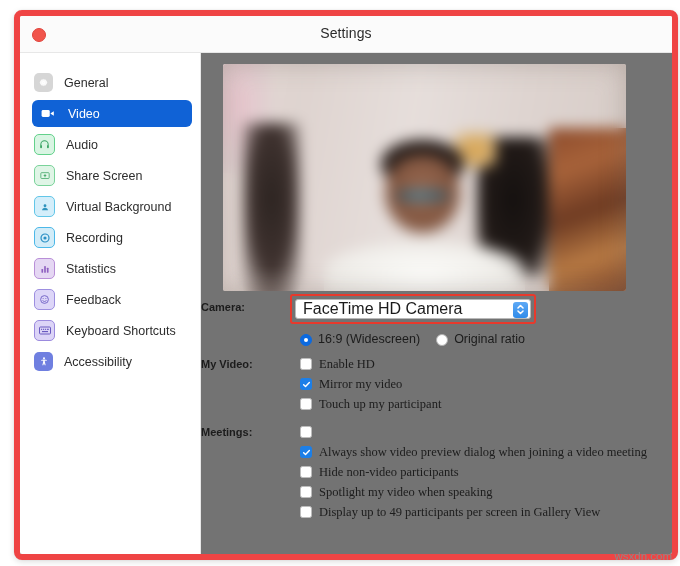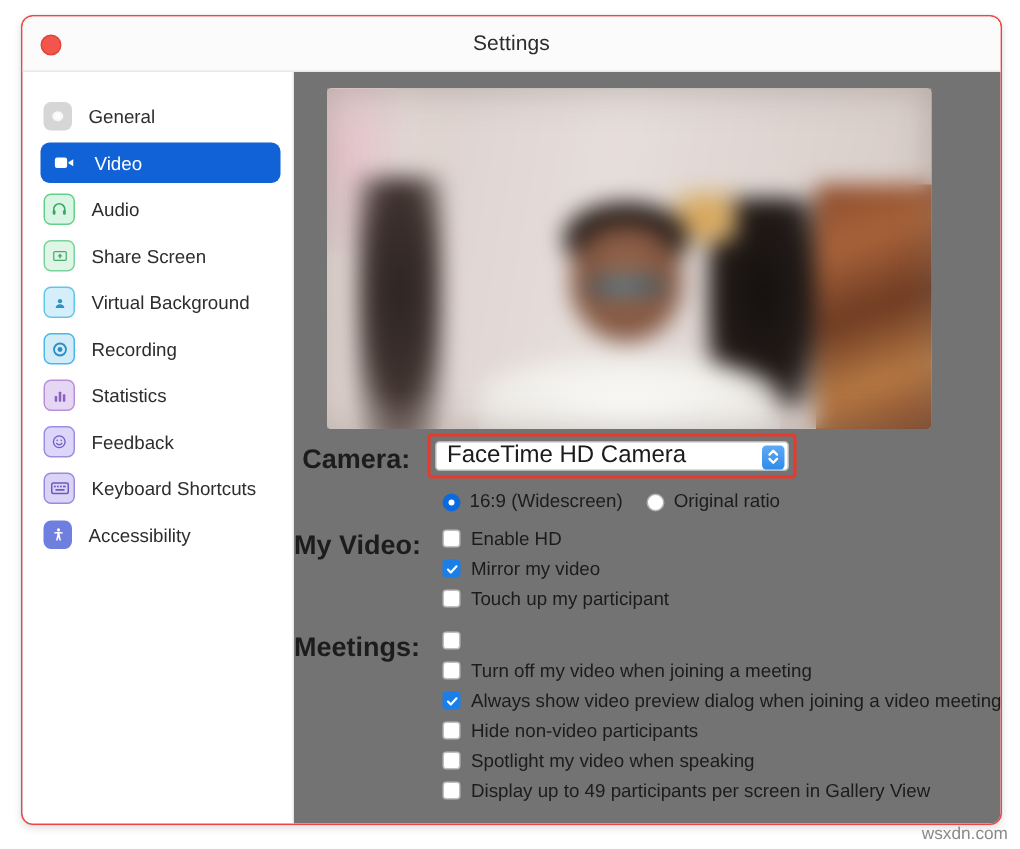--- a/index.html
+++ b/index.html
@@ -20,21 +20,21 @@
   }
 
   
   .window {
     position: absolute;
     left: 14px;
     top: 10px;
     width: 652px;
     height: 538px;
     background: #ffffff;
-    border: 1px solid #ef4444;
+    border: 6px solid #ef4444;
     border-radius: 8px;
     box-shadow: 0 2px 6px rgba(0,0,0,0.13), 0 0 0 0.5px rgba(0,0,0,0.04);
     overflow: hidden;
   }
 
   .titlebar {
     position: relative;
     height: 36px;
     background: #fbfbfb;
     border-bottom: 1px solid #e7e7e7;
@@ -202,22 +202,22 @@
 
   .row {
     display: flex;
     align-items: flex-start;
     margin-bottom: 0;
   }
 
   .row-label {
     width: 90px;
     flex: 0 0 90px;
-    text-align: center;
-    font-size: 18px;
+    text-align: left;
+    font-size: 11px;
     font-weight: bold;
     color: #1c1c1c;
     padding-top: 4px;
     padding-right: 7px;
     box-sizing: border-box;
     white-space: nowrap;
   }
 
   .row-body { flex: 1; }
 
@@ -305,20 +305,21 @@
     margin-right: 16px;
     white-space: nowrap;
   }
 
   
   .check-row {
     display: flex;
     align-items: center;
     height: 20px;
     margin-left: 9px;
+    font-family: Liberation Serif, serif;
   }
   .checkbox {
     width: 12px;
     height: 12px;
     border: 1px solid #bdbdbd;
     border-radius: 2.5px;
     background: #ffffff;
     box-sizing: border-box;
     margin-right: 7px;
     flex: 0 0 12px;
@@ -548,24 +549,20 @@
 
           <div class="group-gap"></div>
 
           <div class="row">
             <div class="row-label">Meetings:</div>
             <div class="row-body">
               <div class="check-row">
                 <span class="checkbox"></span>
               </div>
               <div class="check-row">
-                <span class="checkbox"></span>
-                <span class="check-label">Turn off my video when joining a meeting</span>
-              </div>
-              <div class="check-row">
                 <span class="checkbox on">
                   <svg width="9" height="9" viewBox="0 0 12 12" fill="none" stroke="#ffffff" stroke-width="1.9" stroke-linecap="round" stroke-linejoin="round">
                       <path d="M2.2 6.3l2.5 2.5L9.8 3.4"></path>
                     </svg>
                 </span>
                 <span class="check-label">Always show video preview dialog when joining a video meeting</span>
               </div>
               <div class="check-row">
                 <span class="checkbox"></span>
                 <span class="check-label">Hide non-video participants</span>

